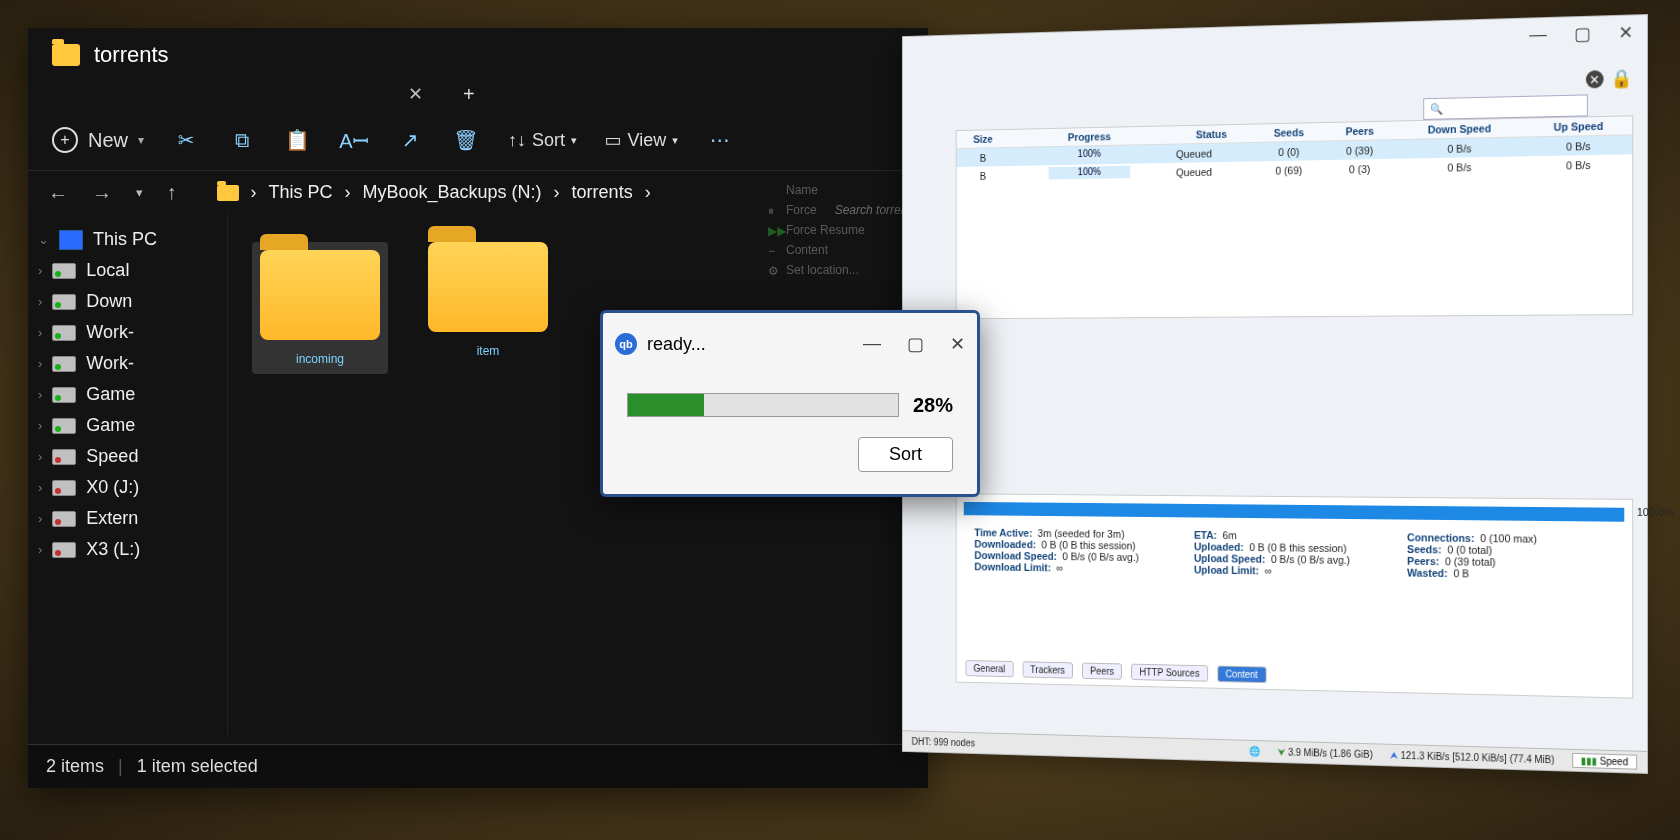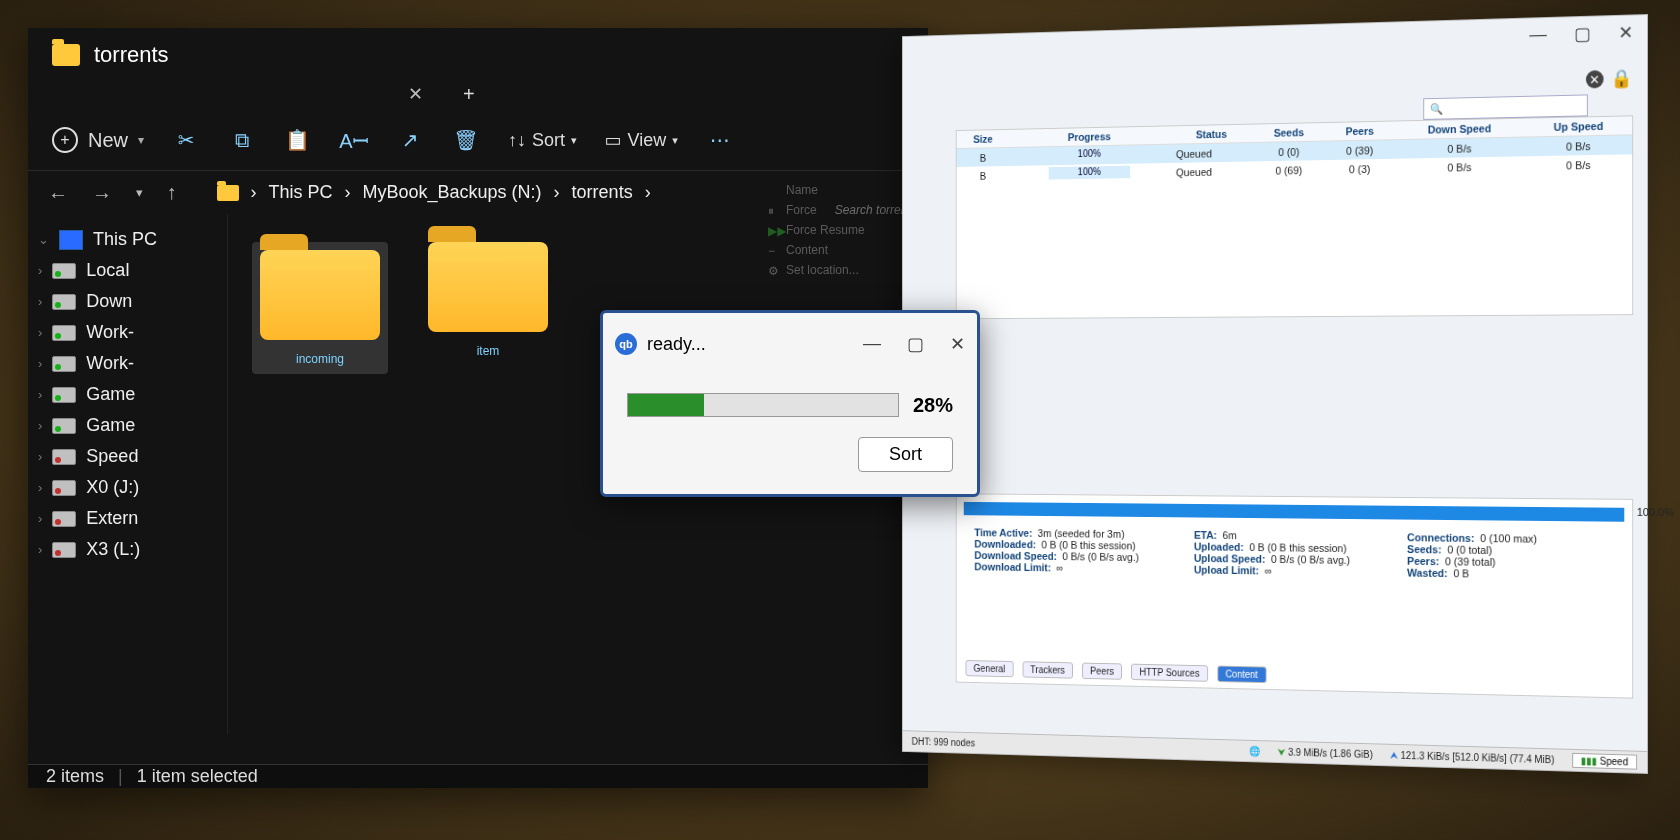--- a/index.html
+++ b/index.html
@@ -33,21 +33,21 @@
 .tree-it .mon.blue { background:#2a6bff; }
 .tree-it .drv { width:24px; height:16px; background:#c0c0c0; border:1px solid #888; border-radius:2px; position:relative; }
 .tree-it .drv::after { content:''; position:absolute; bottom:1px; left:2px; width:6px; height:6px; background:#18b018; border-radius:50%; }
 .tree-it .drv.r::after { background:#c03030; }
 .exp-content { flex:1; display:flex; gap:40px; padding:28px 24px; align-items:flex-start; }
 .fitem { display:flex; flex-direction:column; align-items:center; gap:12px; }
 .fitem.sel { background:#333; padding:8px; border-radius:4px; }
 .fitem .bigfold { width:120px; height:90px; background:linear-gradient(#ffd456,#ffb82a); border-radius:8px; position:relative; }
 .fitem .bigfold::before { content:''; position:absolute; top:-16px; left:0; width:48px; height:16px; background:#e6a824; border-radius:6px 6px 0 0; }
 .fitem .fn { font-size:12px; color:#7dd3fc; }
-.exp-status { position:absolute; bottom:0; left:0; right:0; height:24px; background:#0e0e0e; color:#ddd; display:flex; align-items:center; padding:0 18px; font-size:18px; border-top:1px solid #333; }
+.exp-status { position:absolute; bottom:0; left:0; right:0; height:44px; background:#0e0e0e; color:#ddd; display:flex; align-items:center; padding:0 18px; font-size:18px; border-top:1px solid #333; }
 .exp-status .sep { margin:0 14px; color:#555; }
 
 
 .qbit-wrap { position:absolute; top:14px; right:32px; width:800px; height:760px; transform: perspective(1800px) rotateY(-8deg); transform-origin: right center; background:#eef1f5; border:1px solid #bbb; box-shadow: -10px 6px 30px rgba(0,0,0,0.4); font-size:12px; color:#222; }
 .qbit-wrap .wincontrols { position:absolute; top:6px; right:14px; display:flex; gap:28px; font-size:18px; color:#444; }
 .qbit-wrap .topbar { position:absolute; top:52px; right:14px; display:flex; align-items:center; gap:8px; }
 .qbit-wrap .srch { width:170px; height:22px; border:1px solid #aac; background:#fff; font-size:11px; padding:0 6px; color:#999; }
 .qbit-wrap .closec { width:18px; height:18px; background:#444; color:#fff; border-radius:50%; display:flex; align-items:center; justify-content:center; font-size:13px; }
 .qbit-wrap .lockico { font-size:18px; color:#ffa500; }
 .qbit-grid { position:absolute; top:100px; left:60px; right:14px; height:200px; background:#fff; border:1px solid #ccc; }

